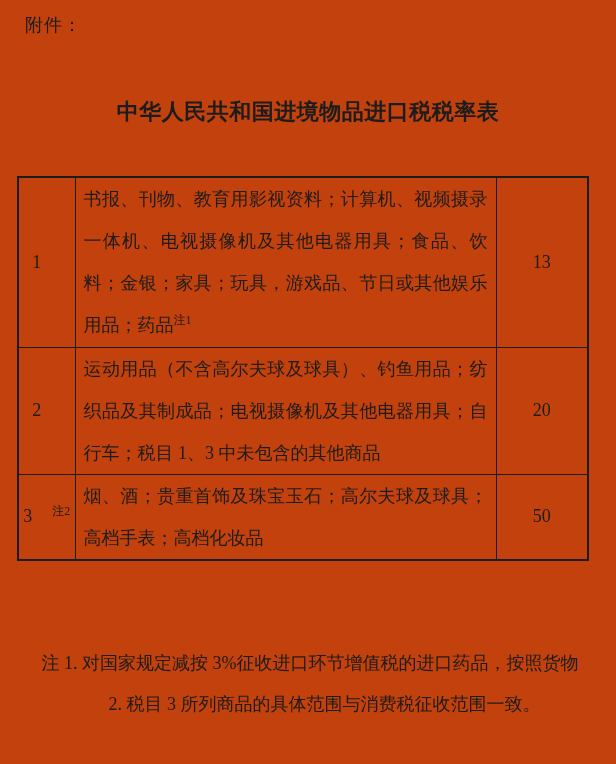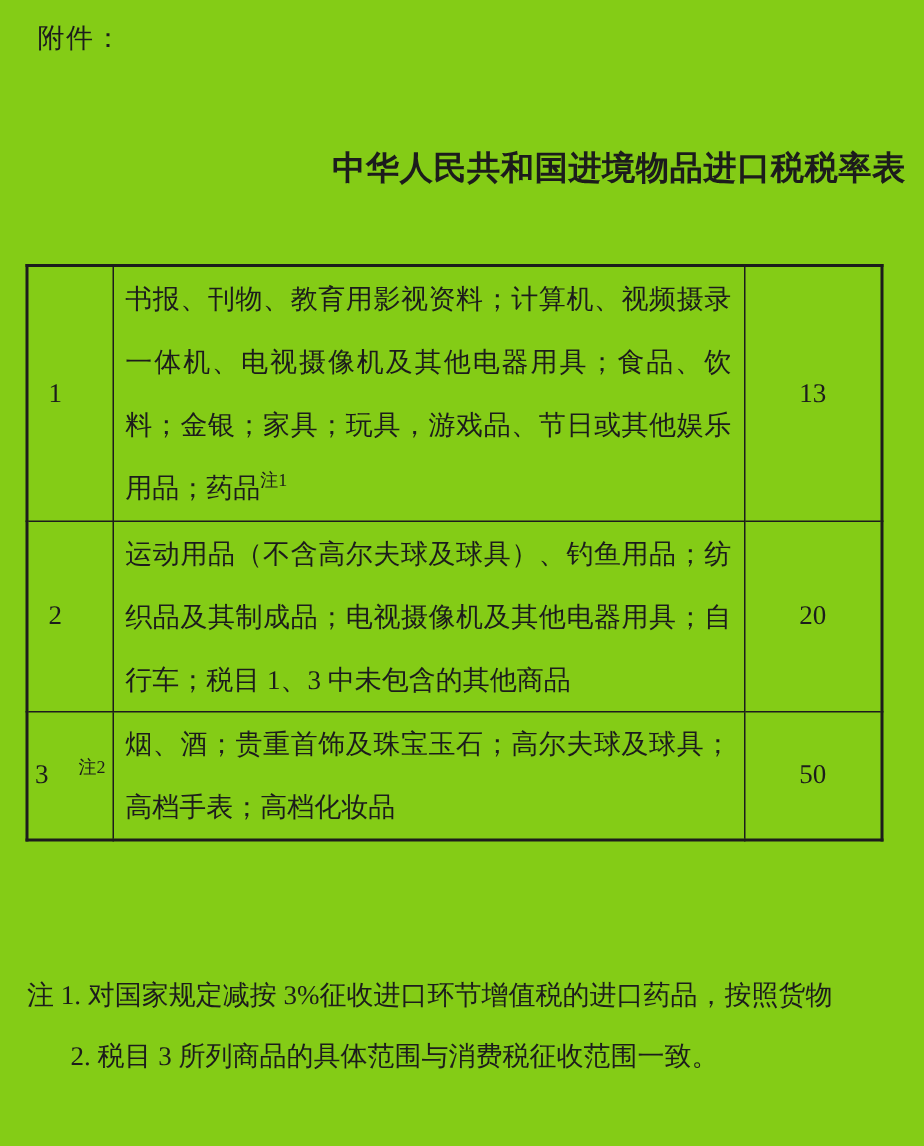--- a/index.html
+++ b/index.html
@@ -4,39 +4,39 @@
 <style>
   html, body {
     margin: 0;
     padding: 0;
     background: #ffffff;
   }
   .page {
     position: relative;
     width: 616px;
     height: 764px;
-    background: #84cc16;
+    background: #c2410c;
     color: #1c1c1c;
     font-family: "Liberation Serif", "DejaVu Serif", serif;
     overflow: hidden;
   }
   .attachment {
     position: absolute;
     top: 13px;
     left: 25px;
     font-size: 18px;
     letter-spacing: 1px;
   }
   .doc-title {
     position: absolute;
     top: 97px;
     left: 0;
-    right: 12px;
+    right: 0;
     margin: 0;
-    text-align: right;
+    text-align: center;
     font-family: "Liberation Sans", "DejaVu Sans", sans-serif;
     font-size: 22px;
     font-weight: 700;
     letter-spacing: 0.5px;
   }
   table.tax-table {
     position: absolute;
     top: 176px;
     left: 17px;
     width: 570px;
@@ -84,21 +84,21 @@
   }
   td.cell-num sup.fn { margin-left: 20px; }
   .notes {
     position: absolute;
     top: 643px;
     left: 18px;
     width: 584px;
     font-size: 18px;
     line-height: 41px;
   }
-  .note-line { white-space: nowrap; }
+  .note-line { white-space: nowrap; text-align: center; }
   .note-indent { padding-left: 29px; }
 </style>
 </head>
 <body>
 
 <div class="page">
 
   <div class="attachment">附件：</div>
 
   <h1 class="doc-title">中华人民共和国进境物品进口税税率表</h1>

